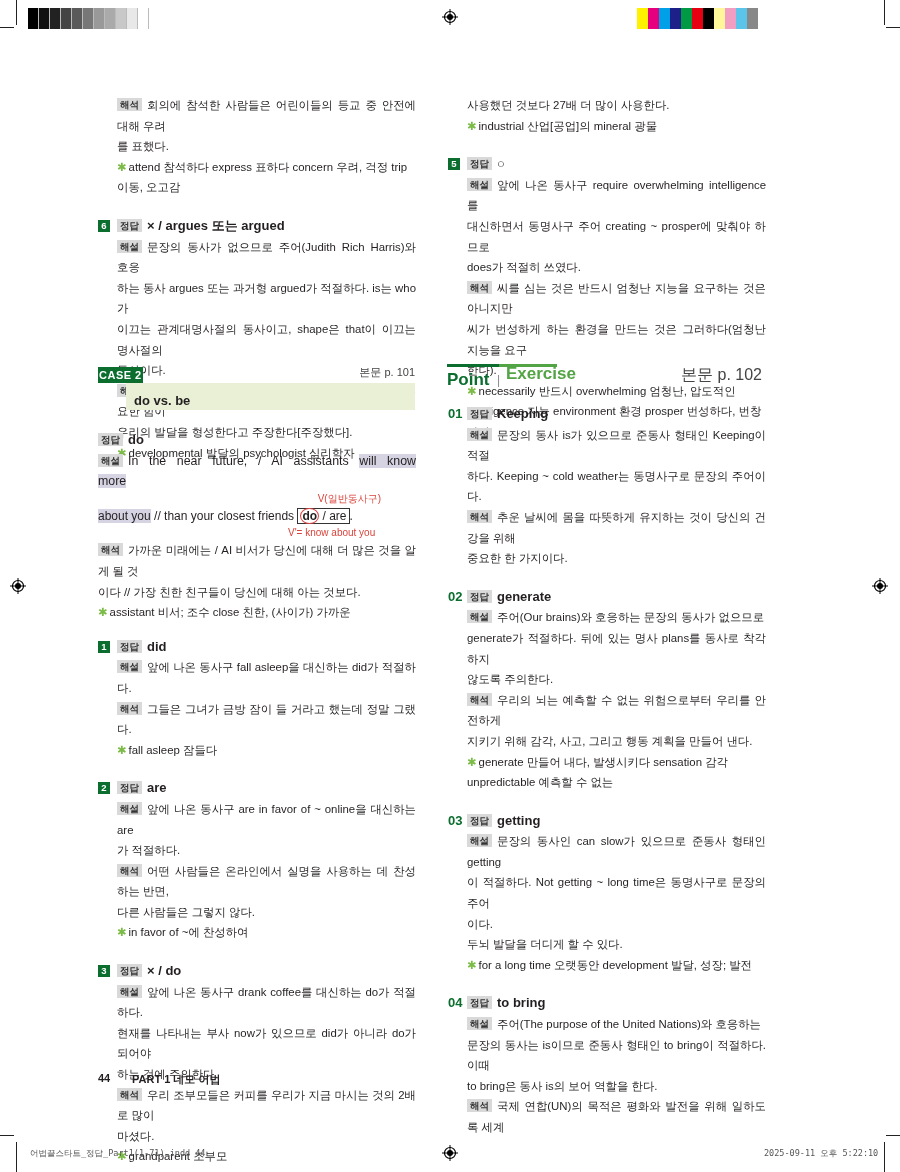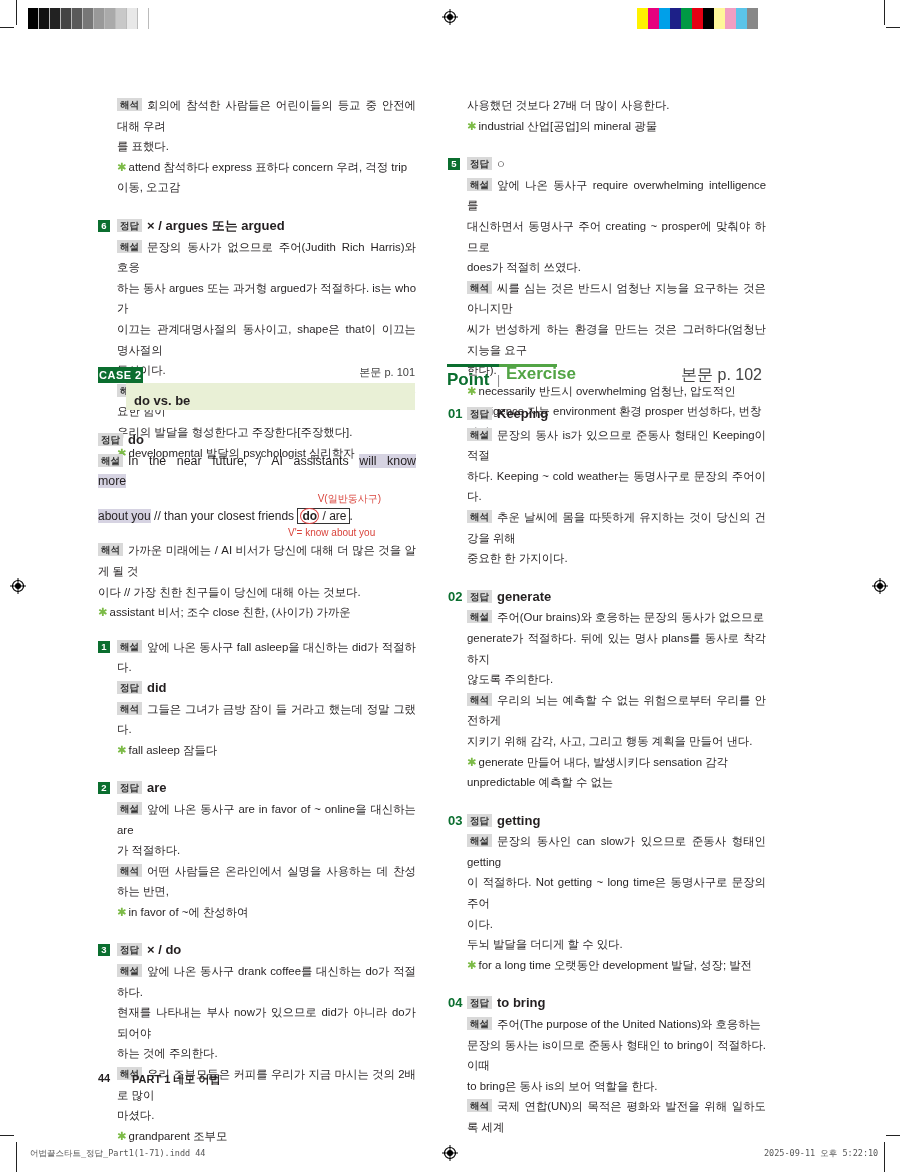--- a/index.html
+++ b/index.html
@@ -181,33 +181,34 @@
     <span class="line" style="font-size:12px;text-align:left;"><span class="hl">about you</span><span> // than your closest friends </span><span class="boxed"><span class="circled">do</span><span> / are</span></span><span>.</span></span>
     <span class="line red-note" style="padding-left:190px;text-align:left;">V'= know about you</span>
     <span class="line"><span class="tag">해석</span><span>가까운 미래에는 / AI 비서가 당신에 대해 더 많은 것을 알게 될 것</span></span>
     <span class="line">이다 // 가장 친한 친구들이 당신에 대해 아는 것보다.</span>
     <span class="vocab"><span class="star">✱</span><span>assistant 비서; 조수   close 친한, (사이가) 가까운</span></span>
   </div>
 
   <div style="height:14px"></div>
   <div class="item">
     <span class="num">1</span>
+    <span class="line"><span class="tag">정답</span><span class="ans">did</span></span>
     <span class="line"><span class="tag">해설</span><span>앞에 나온 동사구 fall asleep을 대신하는 did가 적절하다.</span></span>
-    <span class="line"><span class="tag">정답</span><span class="ans">did</span></span>
     <span class="line"><span class="tag">해석</span><span>그들은 그녀가 금방 잠이 들 거라고 했는데 정말 그랬다.</span></span>
     <span class="vocab"><span class="star">✱</span><span>fall asleep 잠들다</span></span>
   </div>
 
   <div class="gap"></div>
   <div class="item">
     <span class="num">2</span>
     <span class="line"><span class="tag">정답</span><span class="ans">are</span></span>
     <span class="line"><span class="tag">해설</span><span>앞에 나온 동사구 are in favor of ~ online을 대신하는 are</span></span>
     <span class="line">가 적절하다.</span>
     <span class="line"><span class="tag">해석</span><span>어떤 사람들은 온라인에서 실명을 사용하는 데 찬성하는 반면,</span></span>
+    <span class="line">다른 사람들은 그렇지 않다.</span>
     <span class="vocab"><span class="star">✱</span><span>in favor of ~에 찬성하여</span></span>
   </div>
 
   <div class="gap"></div>
   <div class="item">
     <span class="num">3</span>
     <span class="line"><span class="tag">정답</span><span class="ans">× / do</span></span>
     <span class="line"><span class="tag">해설</span><span>앞에 나온 동사구 drank coffee를 대신하는 do가 적절하다.</span></span>
     <span class="line">현재를 나타내는 부사 now가 있으므로 did가 아니라 do가 되어야</span>
     <span class="line">하는 것에 주의한다.</span>

